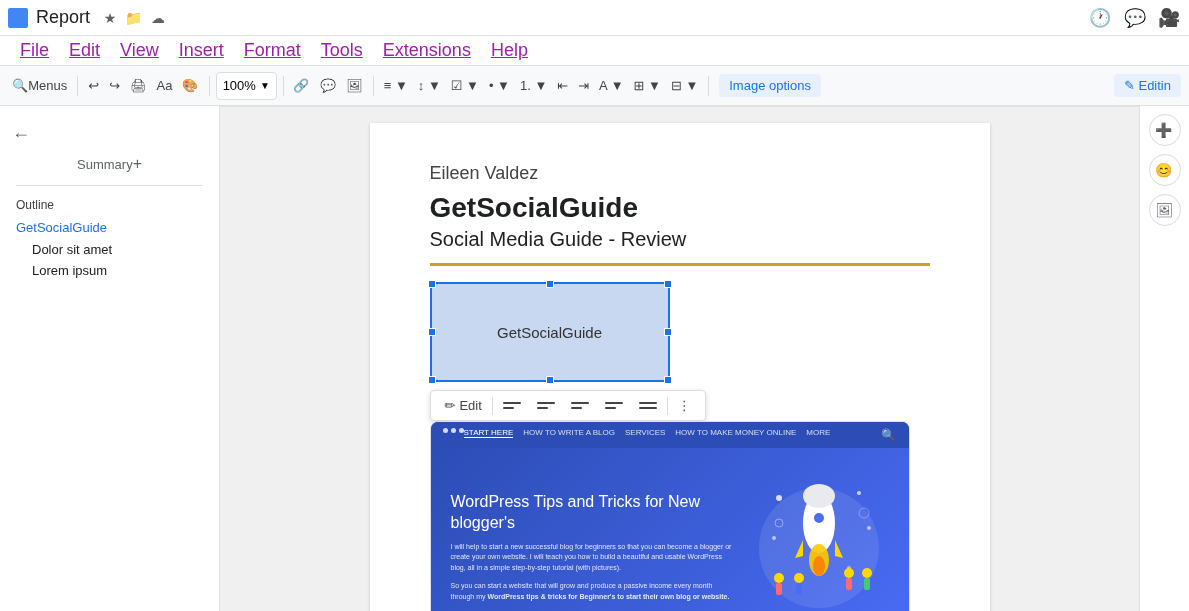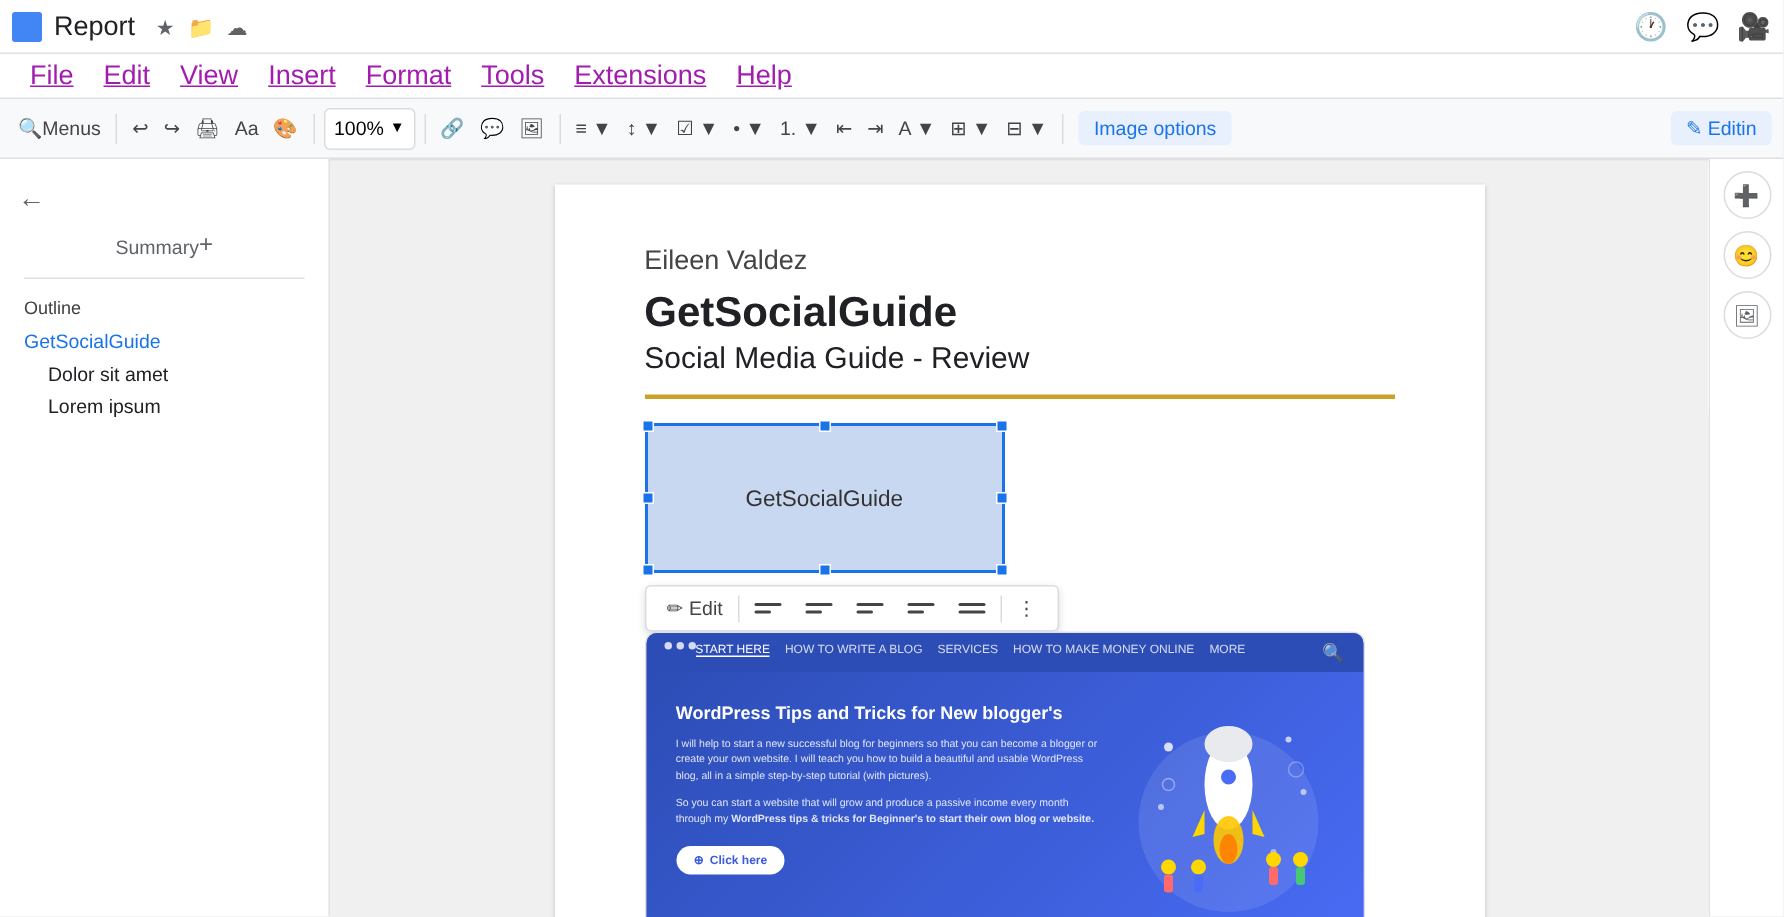--- a/index.html
+++ b/index.html
@@ -383,25 +383,26 @@
       padding: 20px 20px;
       display: flex;
       align-items: flex-start;
       gap: 16px;
       min-height: 180px;
     }
     .ws-hero-text {
       flex: 1;
     }
     .ws-hero-title {
-      font-size: 12px;
-      font-weight: 700;
+      font-size: 16px;
+      font-weight: 400;
       color: #fff;
       margin-bottom: 8px;
       line-height: 1.3;
+      margin-top: 24px;
     }
     .ws-hero-desc {
       font-size: 7px;
       color: rgba(255,255,255,0.85);
       line-height: 1.5;
       margin-bottom: 8px;
     }
     .ws-hero-desc2 {
       font-size: 7px;
       color: rgba(255,255,255,0.85);

